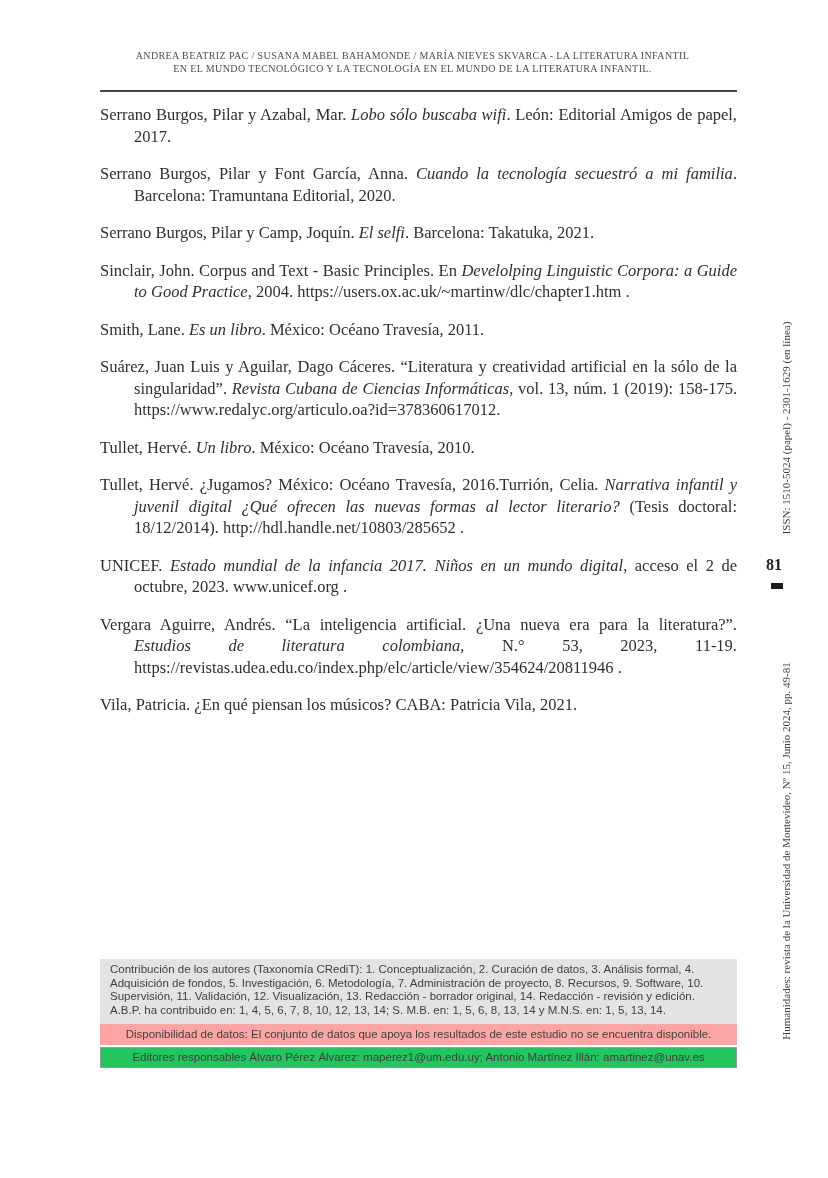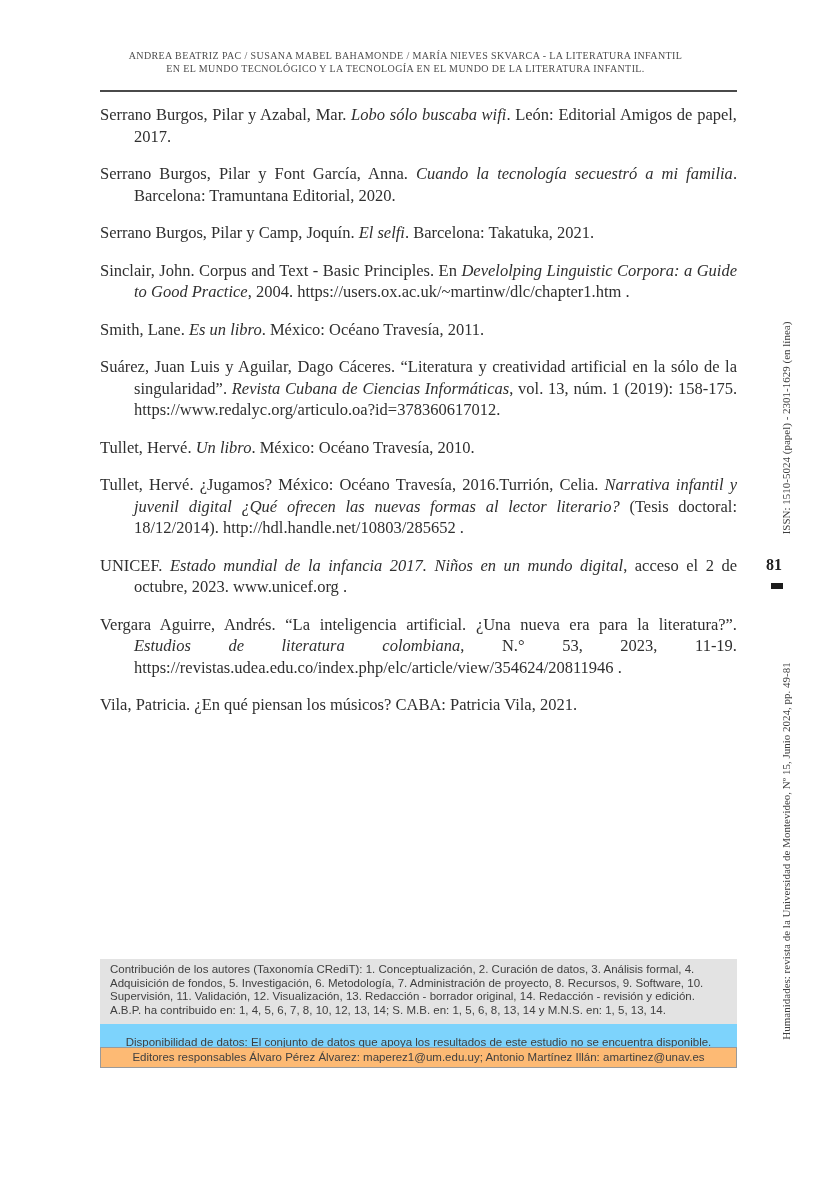--- a/index.html
+++ b/index.html
@@ -5,21 +5,21 @@
   html,body{margin:0;padding:0;background:#ffffff;}
   .page{
     position:relative;
     width:828px;height:1178px;
     background:#ffffff;
     overflow:hidden;
     font-family:"Liberation Serif","DejaVu Serif",serif;
   }
   
   .running-head{
-    position:absolute;top:49px;left:87px;width:637px;
+    position:absolute;top:49px;left:94px;width:637px;
     text-align:center;
     font-size:10px;line-height:13px;
     color:#4c4c4c;
     letter-spacing:0.4px;
   }
   .head-rule{
     position:absolute;top:90px;left:100px;width:637px;height:2px;
     background:#4a4a4a;
   }
   
@@ -64,28 +64,28 @@
   .credit-box{
     top:959px;
     background:#e3e3e3;
     padding:4px 10px 12px 10px;
     font-size:11.5px;line-height:13.5px;
     text-align:left;
   }
   .credit-box p{margin:0;}
   .availability-box{
     top:1024px;
-    background:#7dd3fc;
-    padding:12px 10px;
+    background:#fca5a5;
+    padding:4px 10px;
     font-size:11.5px;line-height:13px;
     text-align:center;
   }
   .editors-box{
     top:1047px;
-    background:#fdba74;
+    background:#22c55e;
     border:1px solid #9a9a9a;
     padding:3px 10px;
     font-size:11.5px;line-height:13px;
     text-align:center;
   }
 </style>
 </head>
 <body>
 
 <div class="page">

